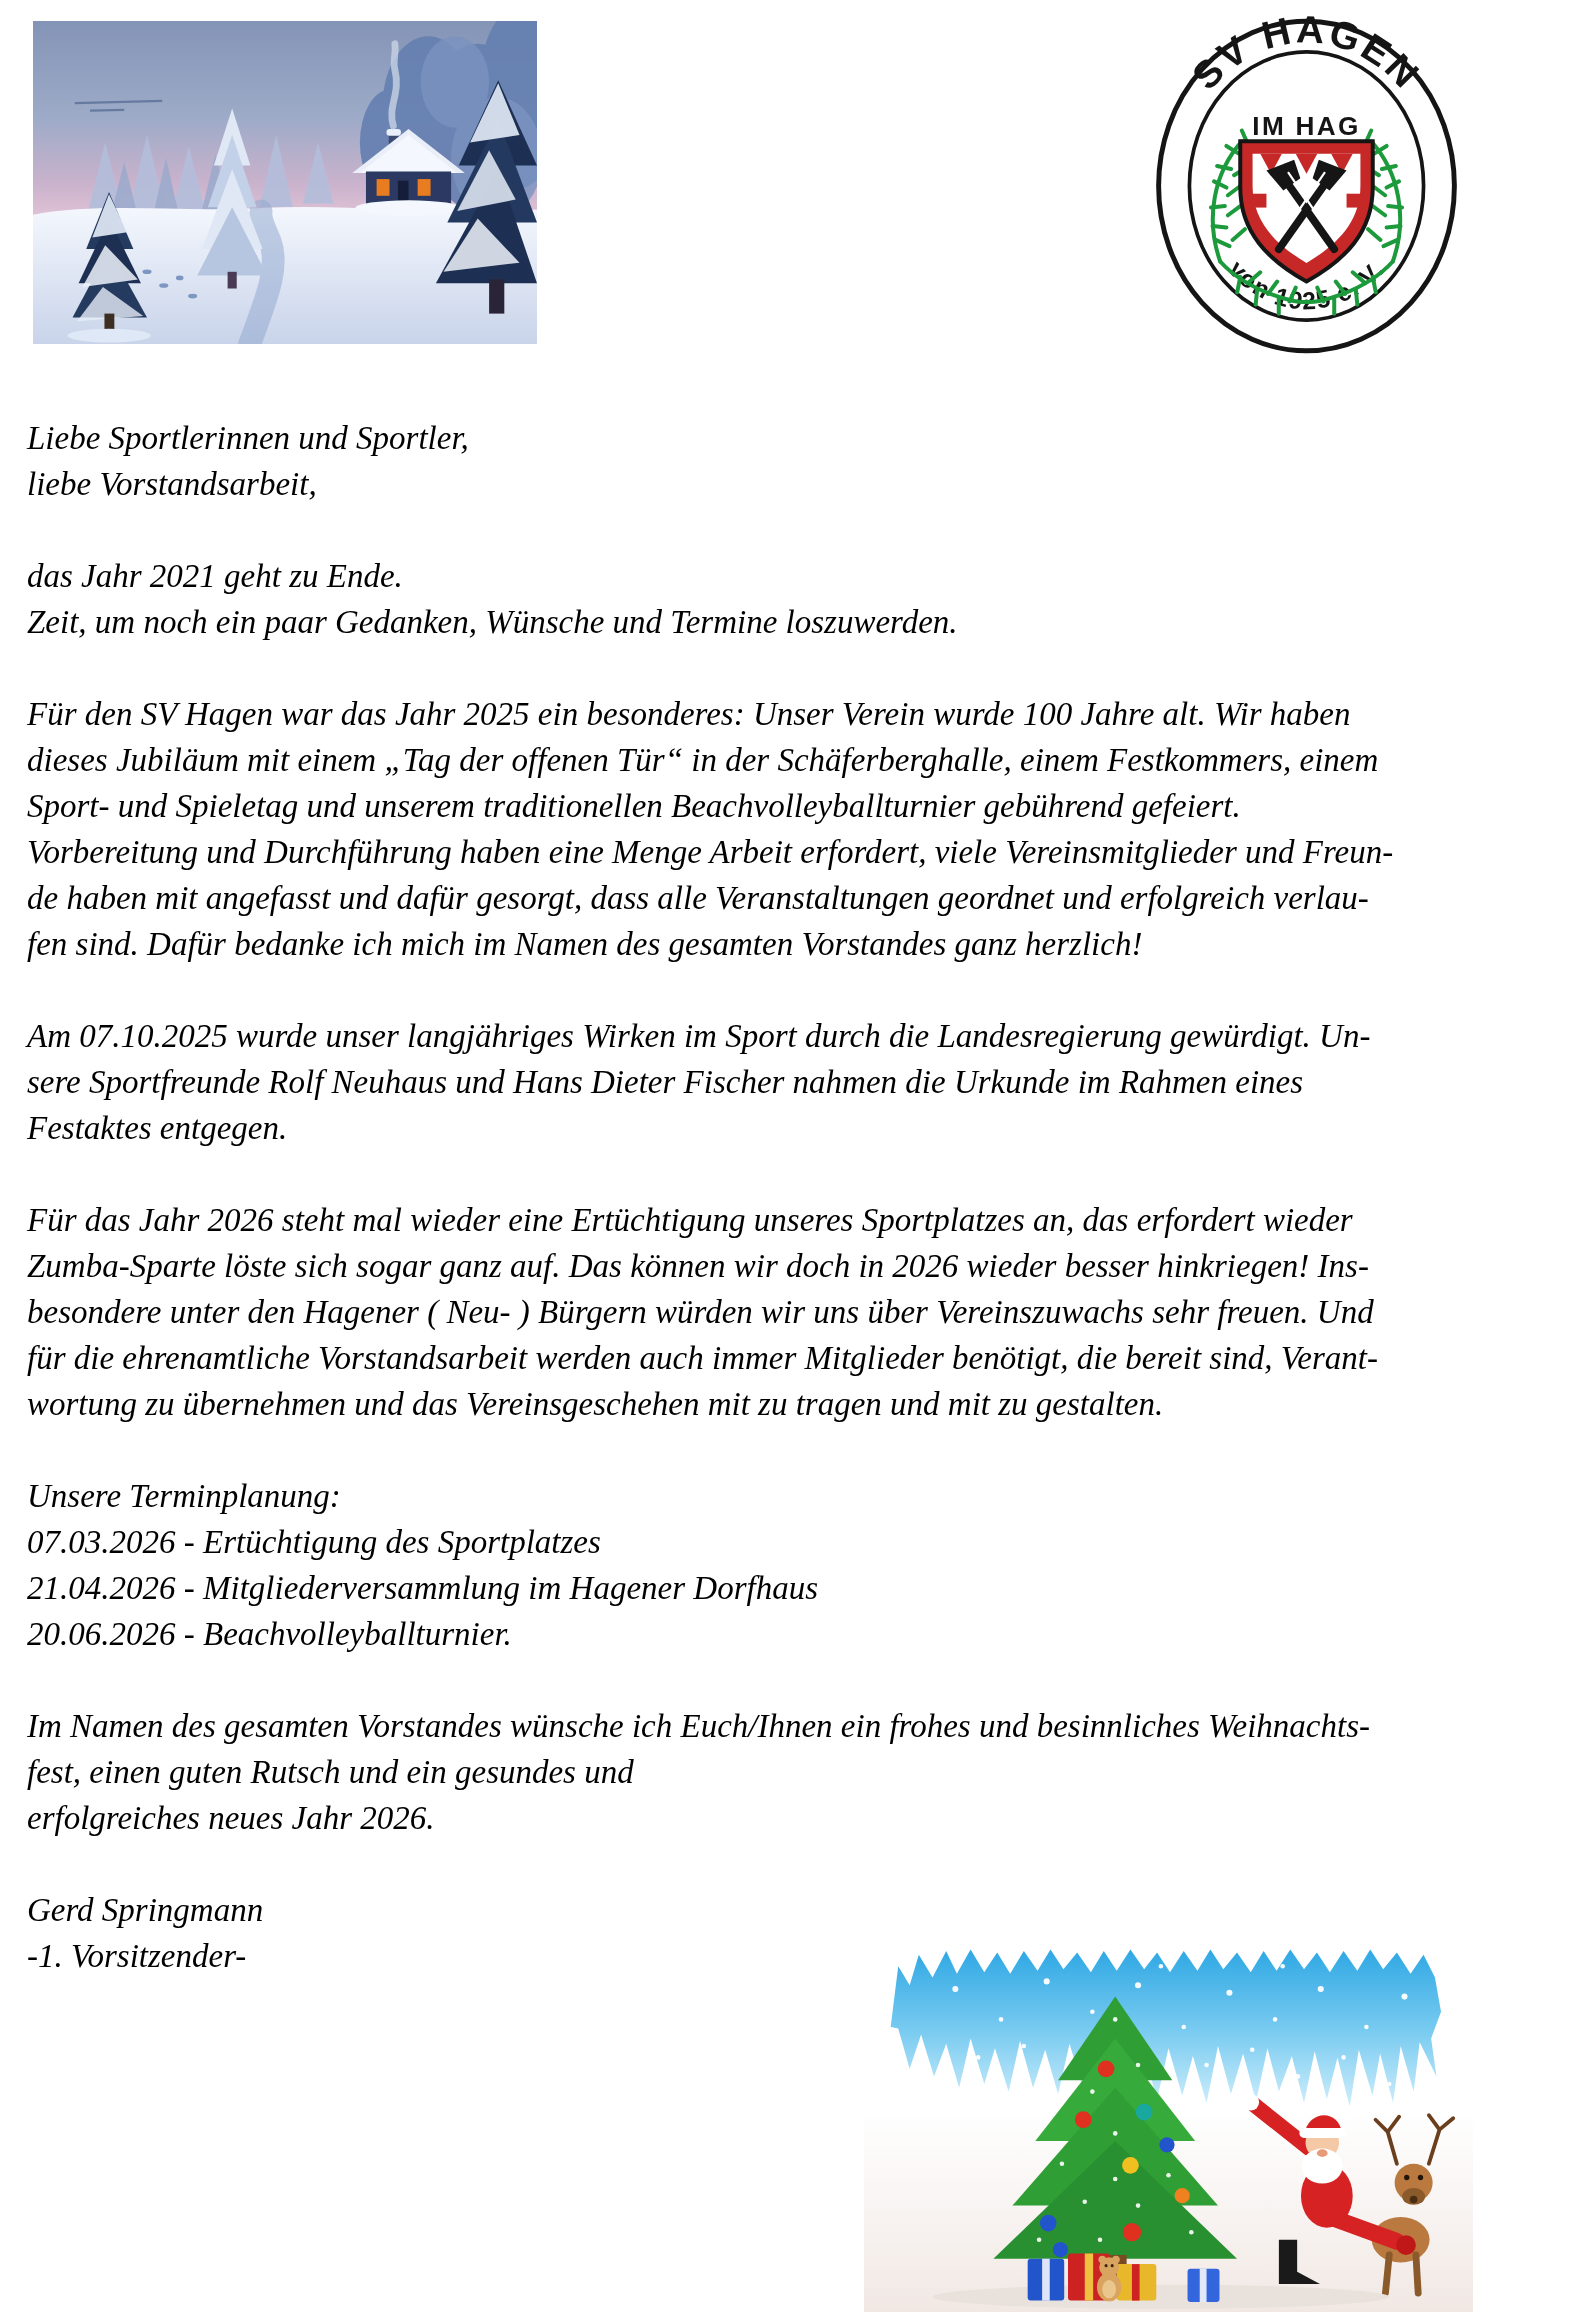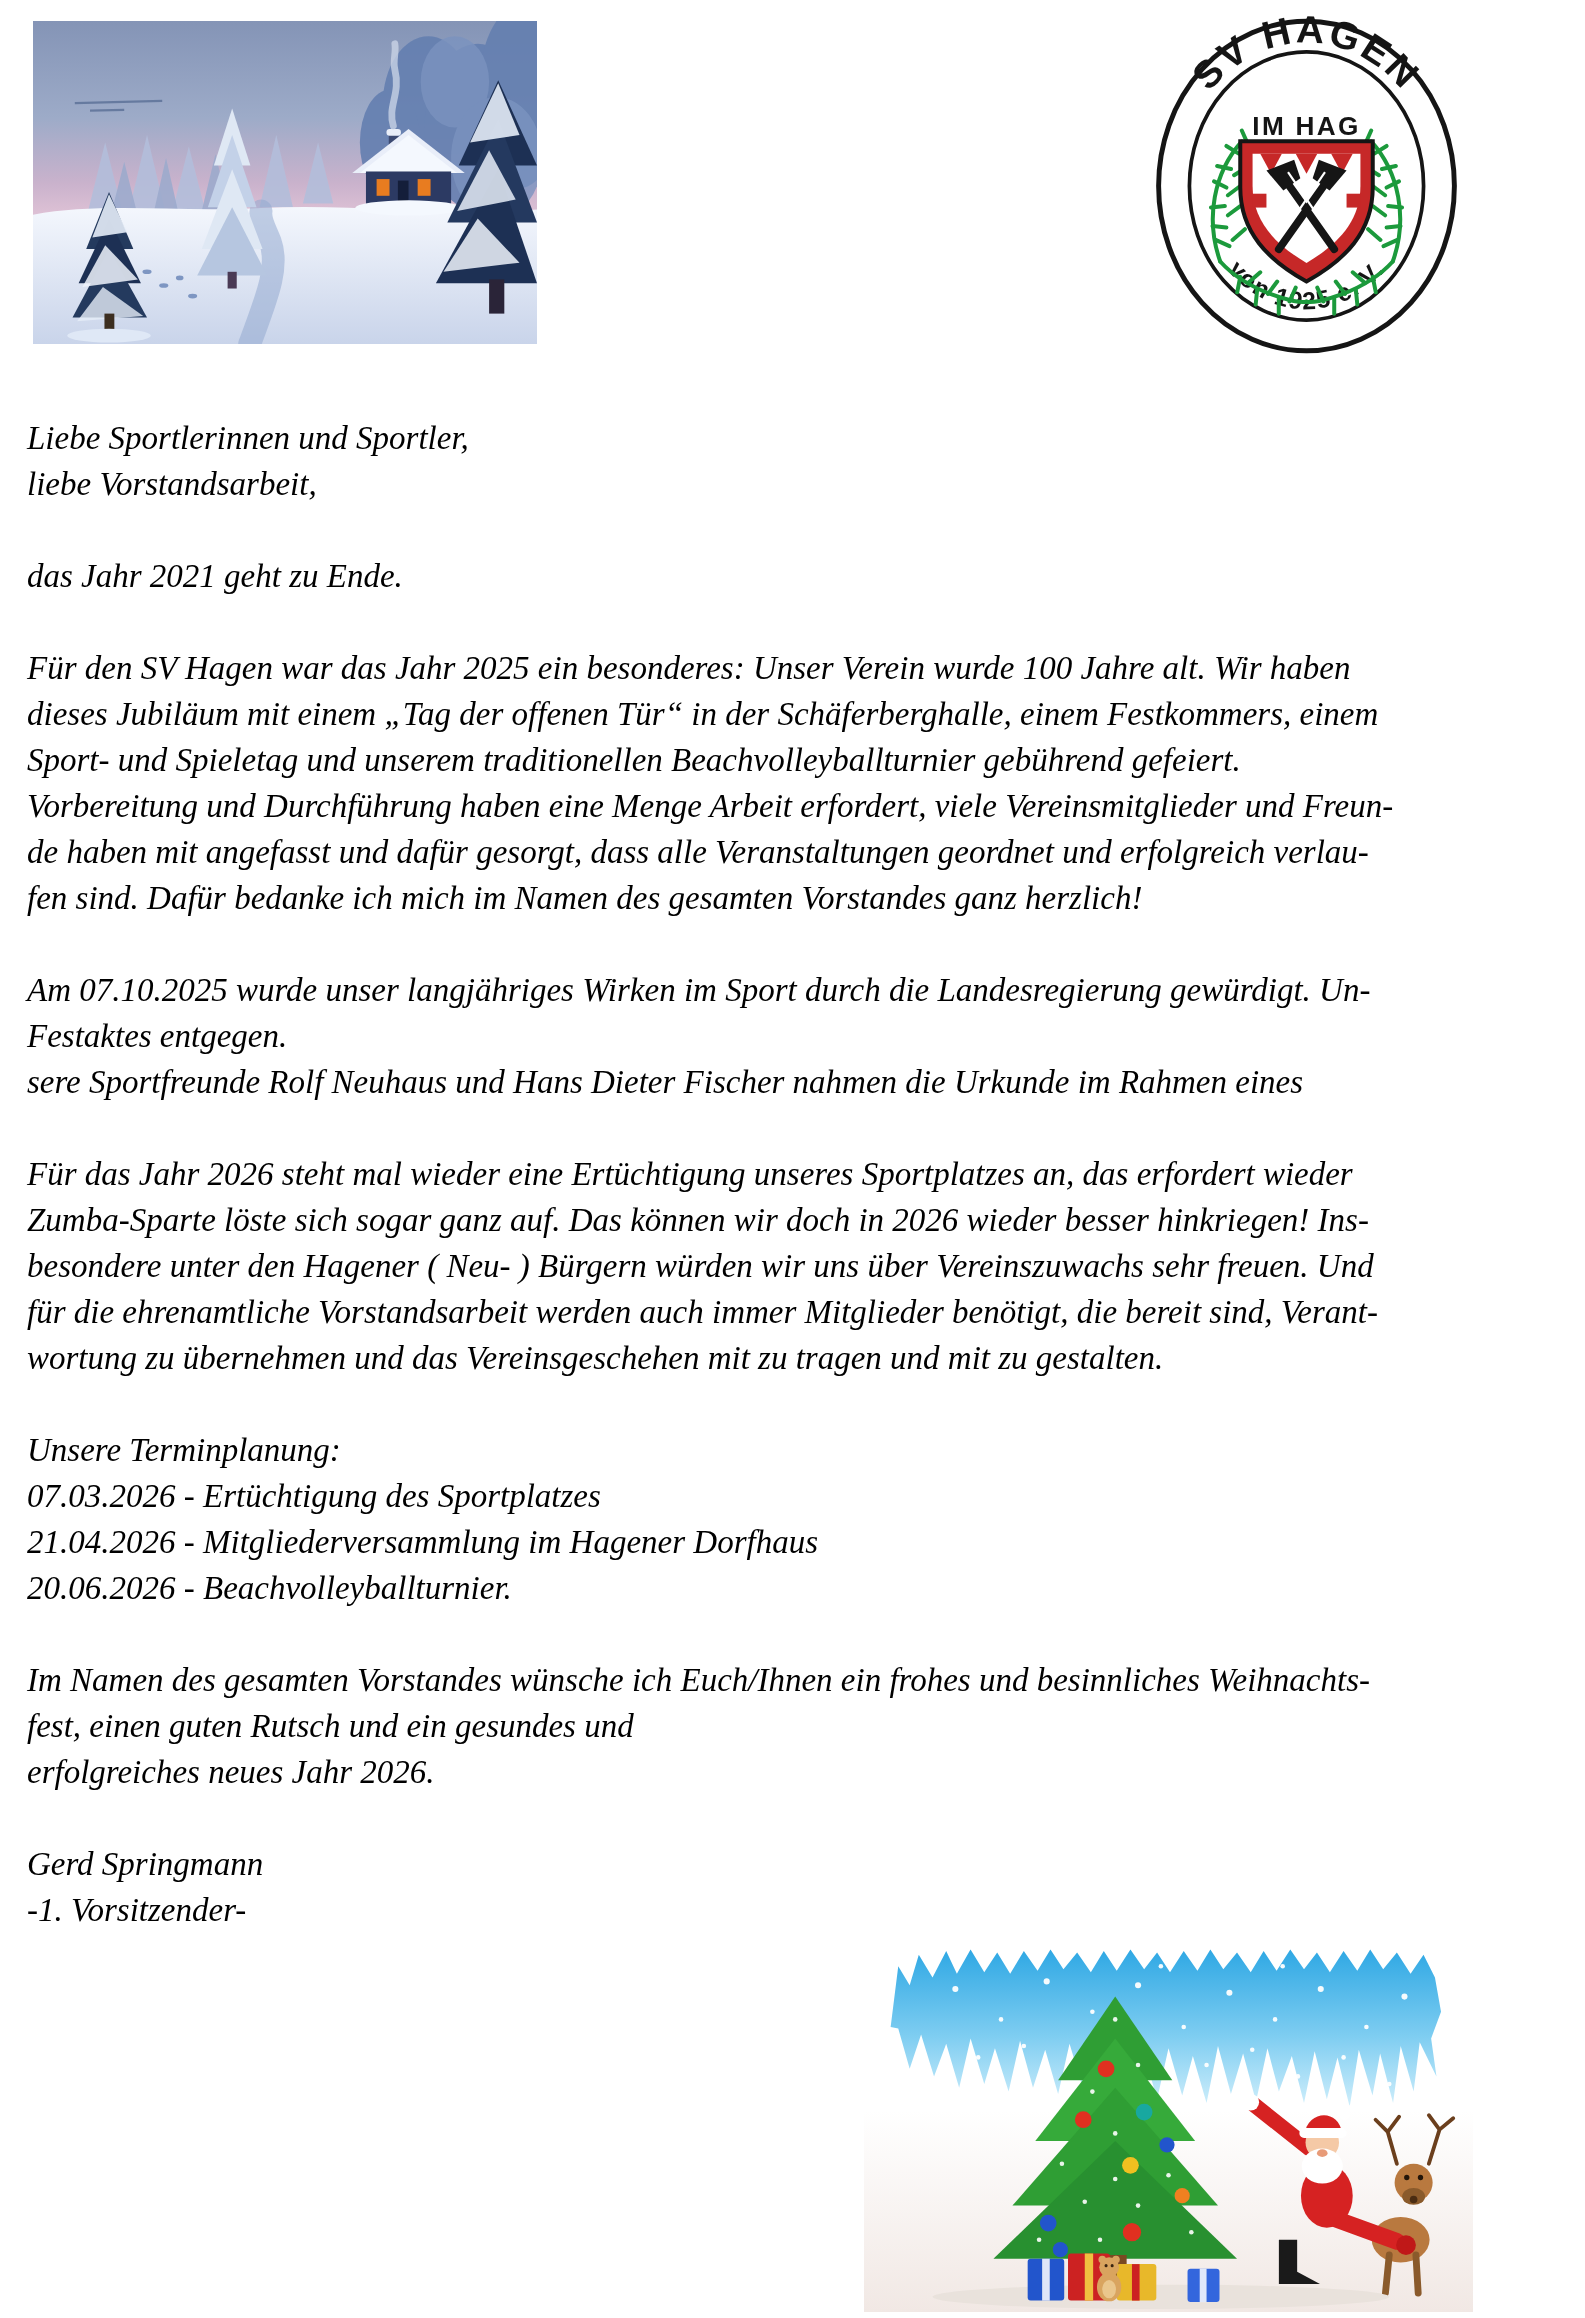--- a/index.html
+++ b/index.html
@@ -172,31 +172,32 @@
         <line x1="88" y1="102" x2="114" y2="140"></line>
       </g>
     </svg>
   </div>
 
   <div class="letter">
     <div class="line">Liebe Sportlerinnen und Sportler,</div>
     <div class="line">liebe Vorstandsarbeit,</div>
     <div class="line blank"></div>
     <div class="line">das Jahr 2021 geht zu Ende.</div>
+    <div class="line">Zeit, um noch ein paar Gedanken, Wünsche und Termine loszuwerden.</div>
     <div class="line blank"></div>
     <div class="line">Für den SV Hagen war das Jahr 2025 ein besonderes: Unser Verein wurde 100 Jahre alt. Wir haben</div>
     <div class="line">dieses Jubiläum mit einem „Tag der offenen Tür“ in der Schäferberghalle, einem Festkommers, einem</div>
     <div class="line">Sport- und Spieletag und unserem traditionellen Beachvolleyballturnier gebührend gefeiert.</div>
     <div class="line">Vorbereitung und Durchführung haben eine Menge Arbeit erfordert, viele Vereinsmitglieder und Freun-</div>
     <div class="line">de haben mit angefasst und dafür gesorgt, dass alle Veranstaltungen geordnet und erfolgreich verlau-</div>
     <div class="line">fen sind. Dafür bedanke ich mich im Namen des gesamten Vorstandes ganz herzlich!</div>
     <div class="line blank"></div>
     <div class="line">Am 07.10.2025 wurde unser langjähriges Wirken im Sport durch die Landesregierung gewürdigt. Un-</div>
+    <div class="line">sere Sportfreunde Rolf Neuhaus und Hans Dieter Fischer nahmen die Urkunde im Rahmen eines</div>
     <div class="line">Festaktes entgegen.</div>
-    <div class="line">sere Sportfreunde Rolf Neuhaus und Hans Dieter Fischer nahmen die Urkunde im Rahmen eines</div>
     <div class="line blank"></div>
     <div class="line">Für das Jahr 2026 steht mal wieder eine Ertüchtigung unseres Sportplatzes an, das erfordert wieder</div>
     <div class="line">Zumba-Sparte löste sich sogar ganz auf. Das können wir doch in 2026 wieder besser hinkriegen! Ins-</div>
     <div class="line">besondere unter den Hagener ( Neu- ) Bürgern würden wir uns über Vereinszuwachs sehr freuen. Und</div>
     <div class="line">für die ehrenamtliche Vorstandsarbeit werden auch immer Mitglieder benötigt, die bereit sind, Verant-</div>
     <div class="line">wortung zu übernehmen und das Vereinsgeschehen mit zu tragen und mit zu gestalten.</div>
     <div class="line blank"></div>
     <div class="line">Unsere Terminplanung:</div>
     <div class="line">07.03.2026 - Ertüchtigung des Sportplatzes</div>
     <div class="line">21.04.2026 - Mitgliederversammlung im Hagener Dorfhaus</div>

